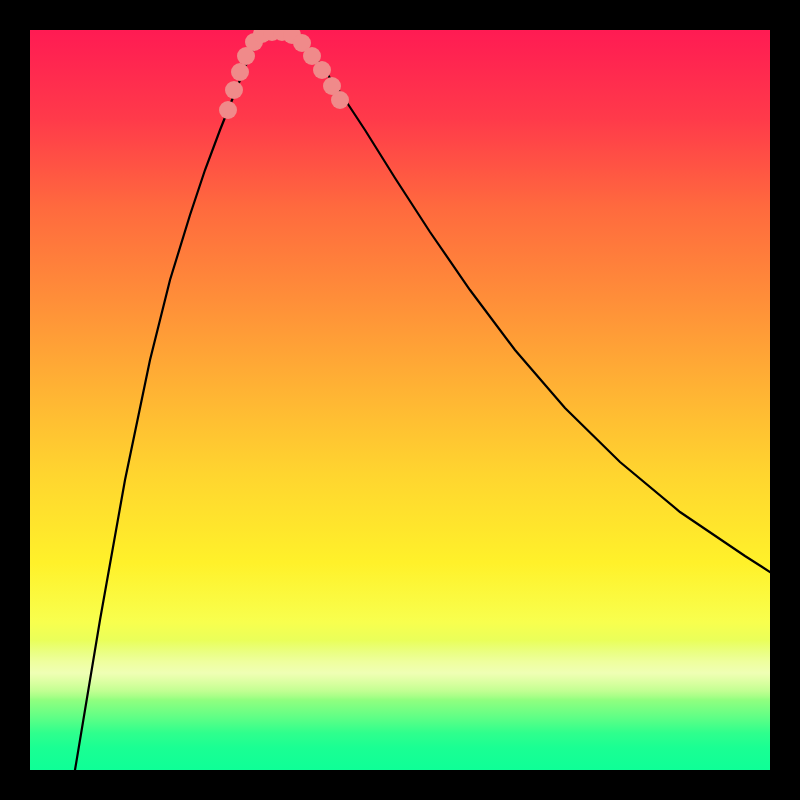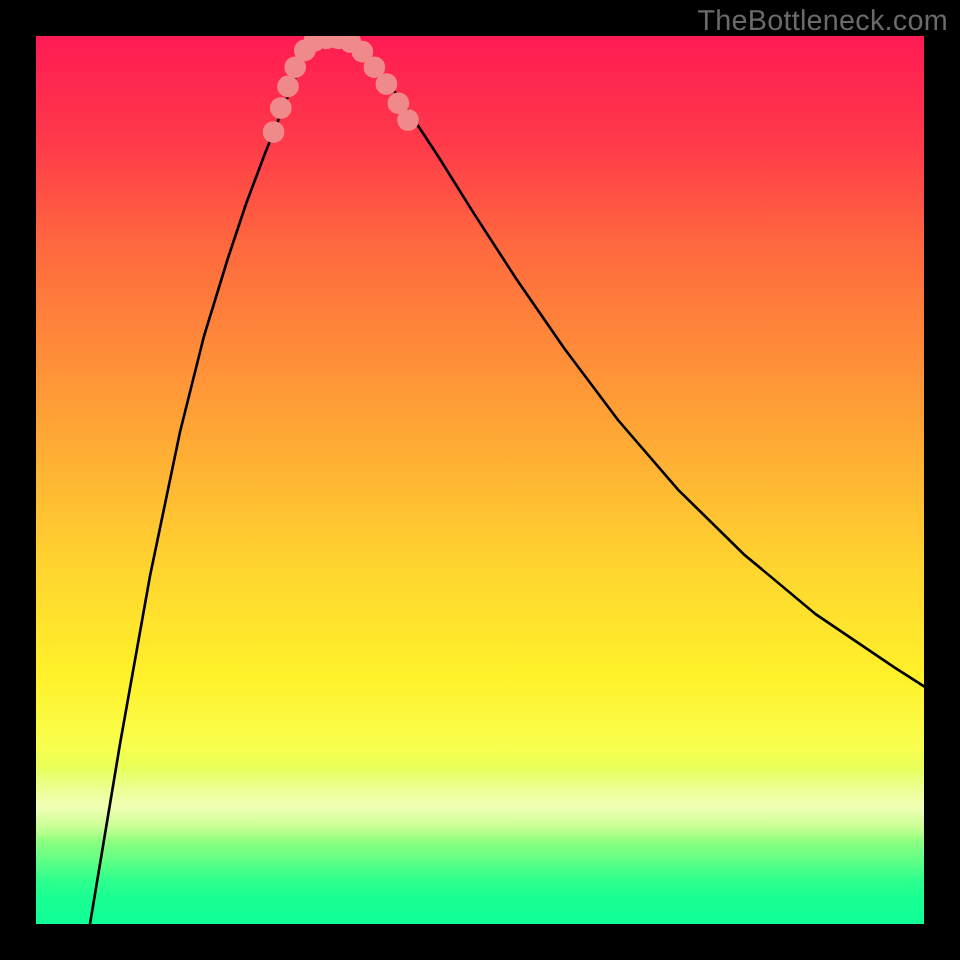--- a/index.html
+++ b/index.html
@@ -82,21 +82,20 @@
   }
   .dot {
     fill: #f08a8a;
     stroke: none;
   }
 </style>
 </head>
 <body>
 
 <div class="frame">
-  <div class="watermark">TheBottleneck.com</div>
   <div class="plot-area">
     <div class="bright-band"></div>
     <svg class="curve" viewBox="0 0 740 740">
       <path id="curve-path" class="curve-path" d="M45 740 L70 590 L95 450 L120 330 L140 250 L160 185 L175 140 L190 100 L200 75 L210 50 L218 30 L225 15 L232 7 L240 2 L250 2 L262 6 L275 16 L290 34 L310 62 L335 100 L365 148 L400 202 L440 260 L485 320 L535 378 L590 432 L650 482 L715 526 L740 542"></path>
       <g id="dots-group">
           <circle cx="198" cy="80" r="9" class="dot"></circle>
           <circle cx="204" cy="60" r="9" class="dot"></circle>
           <circle cx="210" cy="42" r="9" class="dot"></circle>
           <circle cx="216" cy="26" r="9" class="dot"></circle>
           <circle cx="224" cy="12" r="9" class="dot"></circle>

